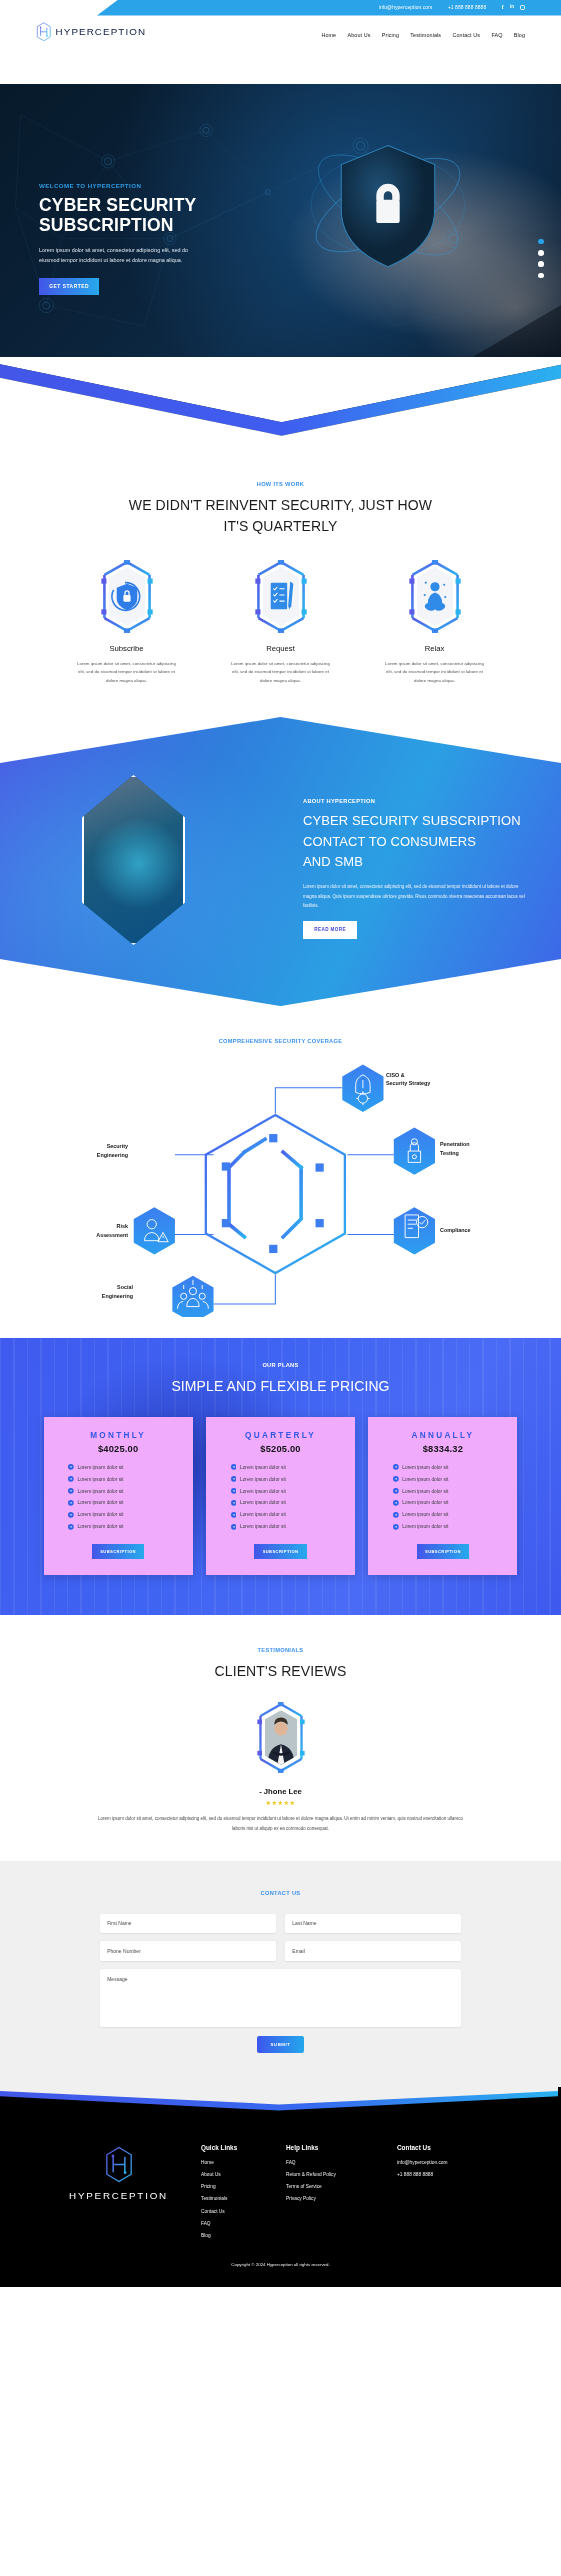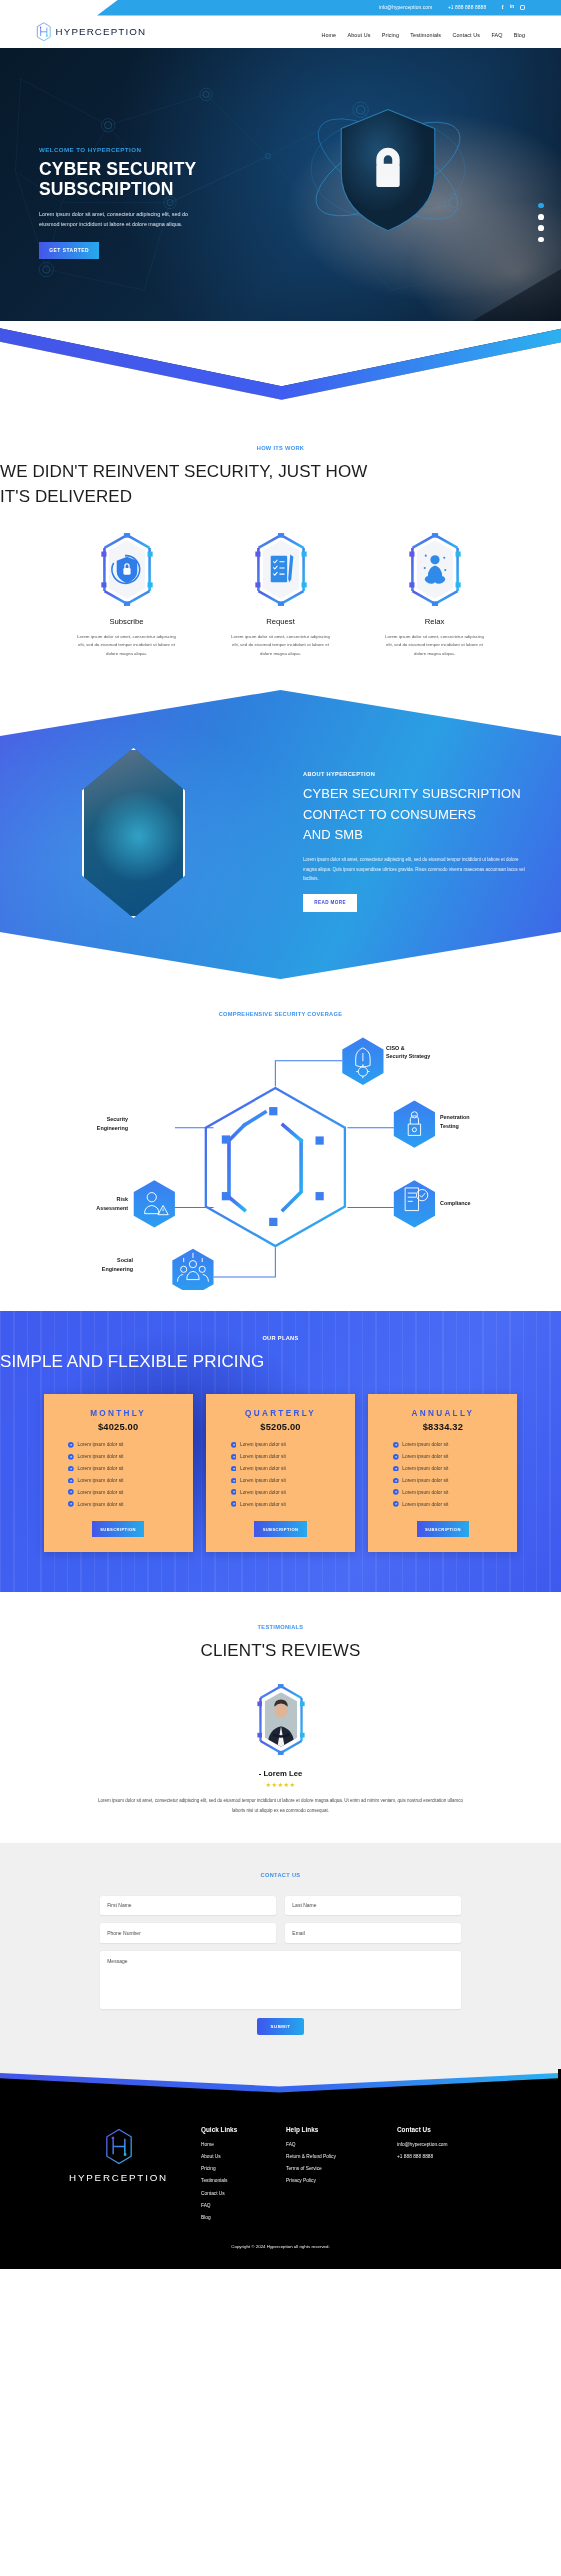--- a/index.html
+++ b/index.html
@@ -29,21 +29,21 @@
   
   .nav-wrap { height: 32px; background:#fff; display:flex; align-items:center;
               justify-content: space-between; padding: 0 36px; position:relative; z-index:5;}
   .brand { display:flex; align-items:center; gap: 4.1px; }
   .brand-mark { width: 15.5px; height: 19.6px; }
   .brand-name { font-size: 9.8px; letter-spacing: 1.1px; color: #0d1b3e; font-weight: 400; }
   .nav-links { display:flex; gap: 11.3px; align-items:center; padding-top: 7.2px; }
   .nav-links a { color:#16181d; font-size: 5.4px; text-decoration:none; letter-spacing:0.1px; }
 
   
-  .hero { position: relative; height: 361px; overflow: hidden; }
+  .hero { position: relative; height: 361px; overflow: hidden; margin-top: 36px; }
   .hero-bg {
     position:absolute; inset:0;
     background:
       radial-gradient(ellipse 216px 134px at 78% 44%, rgba(190,170,160,.55), rgba(190,170,160,0) 70%),
       radial-gradient(ellipse 155px 103px at 92% 62%, rgba(160,150,145,.45), rgba(0,0,0,0) 70%),
       radial-gradient(circle at 62% 30%, rgba(30,110,180,.45), rgba(0,0,0,0) 55%),
       linear-gradient(135deg,#071a2b 0%, #0a2036 28%, #0d2a46 55%, #08192c 100%);
   }
   .hero-net { position:absolute; inset:0; opacity:.5; }
   .hero-keyboard {
@@ -63,21 +63,21 @@
   }
   .hero-dots { position:absolute; right: 17.5px; top: 155px; display:flex; flex-direction:column; gap: 5.7px; z-index:4;}
   .hero-dots i { width: 5.7px; height: 5.7px; border-radius:50%; background:#fff; display:block; cursor:pointer;}
   .hero-dots i.on { background:#2ba3e8; }
   .hero-cut {
     position:absolute; left:0; right:0; bottom:0; height: 88px; z-index: 3;
   }
 
   
   .sec-eyebrow { text-align:center; color:#3b92f0; font-size:5.7px; font-weight:800; letter-spacing:0.3px; }
-  .sec-title { font-size: 17px; font-weight: 400; color:#1d1d1d; margin-top:8.2px;
+  .sec-title { text-align:center; font-size: 14px; font-weight: 400; color:#1d1d1d; margin-top:8.2px;
                line-height:1.5; letter-spacing:0.1px; }
 
   
   .how { padding: 36px 0 31px; background:#fff; }
   .how-grid { display:flex; justify-content:center; gap: 36px; margin-top: 21.6px; }
   .how-card { width: 118px; text-align:center; }
   .hexicon { width: 62px; height: 77px; margin: 0 auto; }
   .how-name { font-size: 7.7px; font-weight: 400; margin-top: 7.2px; color:#121212;}
   .how-desc { font-size: 4.4px; line-height: 2.0; color:#575757; margin-top: 6.2px; padding: 0 6.2px;}
 
@@ -123,21 +123,21 @@
     background:
       radial-gradient(ellipse 196px 155px at 33% 45%, rgba(20,30,140,.5), rgba(0,0,0,0) 70%),
       repeating-linear-gradient(90deg, rgba(255,255,255,.07) 0 1.5px, rgba(255,255,255,0) 1.5px 13.4px),
       linear-gradient(120deg,#3f5bef 0%, #3f63f2 40%, #4a6bf5 70%, #3d59ee 100%);
   }
   .pricing-inner { position:relative; z-index:2; }
   .pricing .sec-eyebrow { color:#fff; }
   .pricing .sec-title { color:#fff; }
   .plan-grid { display:flex; justify-content:center; gap: 13.4px; margin-top: 19.6px; }
   .plan {
-    width: 149px; background:#fdba74; padding: 14.4px 13.4px 15.5px; text-align:center;
+    width: 149px; background:#f0abfc; padding: 14.4px 13.4px 15.5px; text-align:center;
     box-shadow: 0 2.1px 9.3px rgba(0,0,0,.18);
   }
   .plan-name { color:#3457e8; font-size: 8.2px; font-weight: 700; letter-spacing: 2.3px; }
   .plan-price { font-size: 9.3px; font-weight: 800; color:#141414; margin-top: 4.1px; letter-spacing:0.2px;}
   .plan-feats { margin-top: 10.3px; text-align:left; padding-left: 11.3px;}
   .plan-feat { display:flex; align-items:center; gap: 3.6px; margin-bottom: 6.2px; font-size: 4.8px; color:#3c3c3c;}
   .feat-ico { width: 5.7px; height: 5.7px; flex:0 0 5.7px; }
   .plan-btn {
     margin-top: 8.2px; display:inline-block; background: linear-gradient(90deg,#4356e8,#27a9ec);
     color:#fff; border:none; font-size: 4.1px; font-weight:800; letter-spacing:0.4px; padding: 5.2px 8.2px; cursor:pointer;
@@ -296,21 +296,21 @@
     <path d="M0 0 L0 14 L544 126 L1089 14 L1089 0 Z" fill="#fff"></path>
     <path d="M0 14 L544 126 L1089 14 L1089 40 L544 152 L0 40 Z" fill="url(#cutg)"></path>
     <path d="M0 40 L544 152 L1089 40 L1089 170 L0 170 Z" fill="#fff"></path>
   </svg>
 </section>
 
 <section class="how">
   <div class="sec-eyebrow">HOW ITS WORK</div>
   <div class="sec-title">
     <div>WE DIDN'T REINVENT SECURITY, JUST HOW</div>
-    <div>IT'S DELIVERED</div>
+    <div>IT'S QUARTERLY</div>
   </div>
   <div class="how-grid">
     <div class="how-card">
       <svg class="hexicon" viewBox="0 0 120 150">
         <defs>
             <linearGradient id="hx1" x1="0" y1="0" x2="1" y2="1">
               <stop offset="0" stop-color="#5858e8"></stop>
               <stop offset="1" stop-color="#2bb5f0"></stop>
             </linearGradient>
           </defs>
@@ -706,21 +706,21 @@
     <g clip-path="url(#thclip)">
       <rect x="24" y="22" width="64" height="106" fill="#b9c4c8"></rect>
       <circle cx="56" cy="58" r="13" fill="#e0b597"></circle>
       <path d="M43 50 q13 -12 26 0 q0 -14 -13 -14 q-13 0 -13 14z" fill="#3a3027"></path>
       <path d="M30 128 q0 -34 26 -40 q26 6 26 40 z" fill="#1d2433"></path>
       <path d="M56 88 l-7 40 h14 z" fill="#f2f2f2"></path>
       <path d="M40 104 q16 8 32 0" stroke="#141a27" stroke-width="5" fill="none"></path>
     </g>
   </svg>
 
-  <div class="testi-name">- Lorem Lee</div>
+  <div class="testi-name">- Jhone Lee</div>
   <div class="stars">★★★★★</div>
   <div class="testi-quote">Lorem ipsum dolor sit amet, consectetur adipiscing elit, sed do eiusmod tempor incididunt ut labore et dolore magna aliqua. Ut enim ad minim veniam, quis nostrud exercitation ullamco laboris nisi ut aliquip ex ea commodo consequat.</div>
 </section>
 
 <section class="contact">
   <div class="sec-eyebrow">CONTACT US</div>
   <form class="form">
     <div class="row">
       <input class="fld" placeholder="First Name" style="">
       <input class="fld" placeholder="Last Name" style="">

